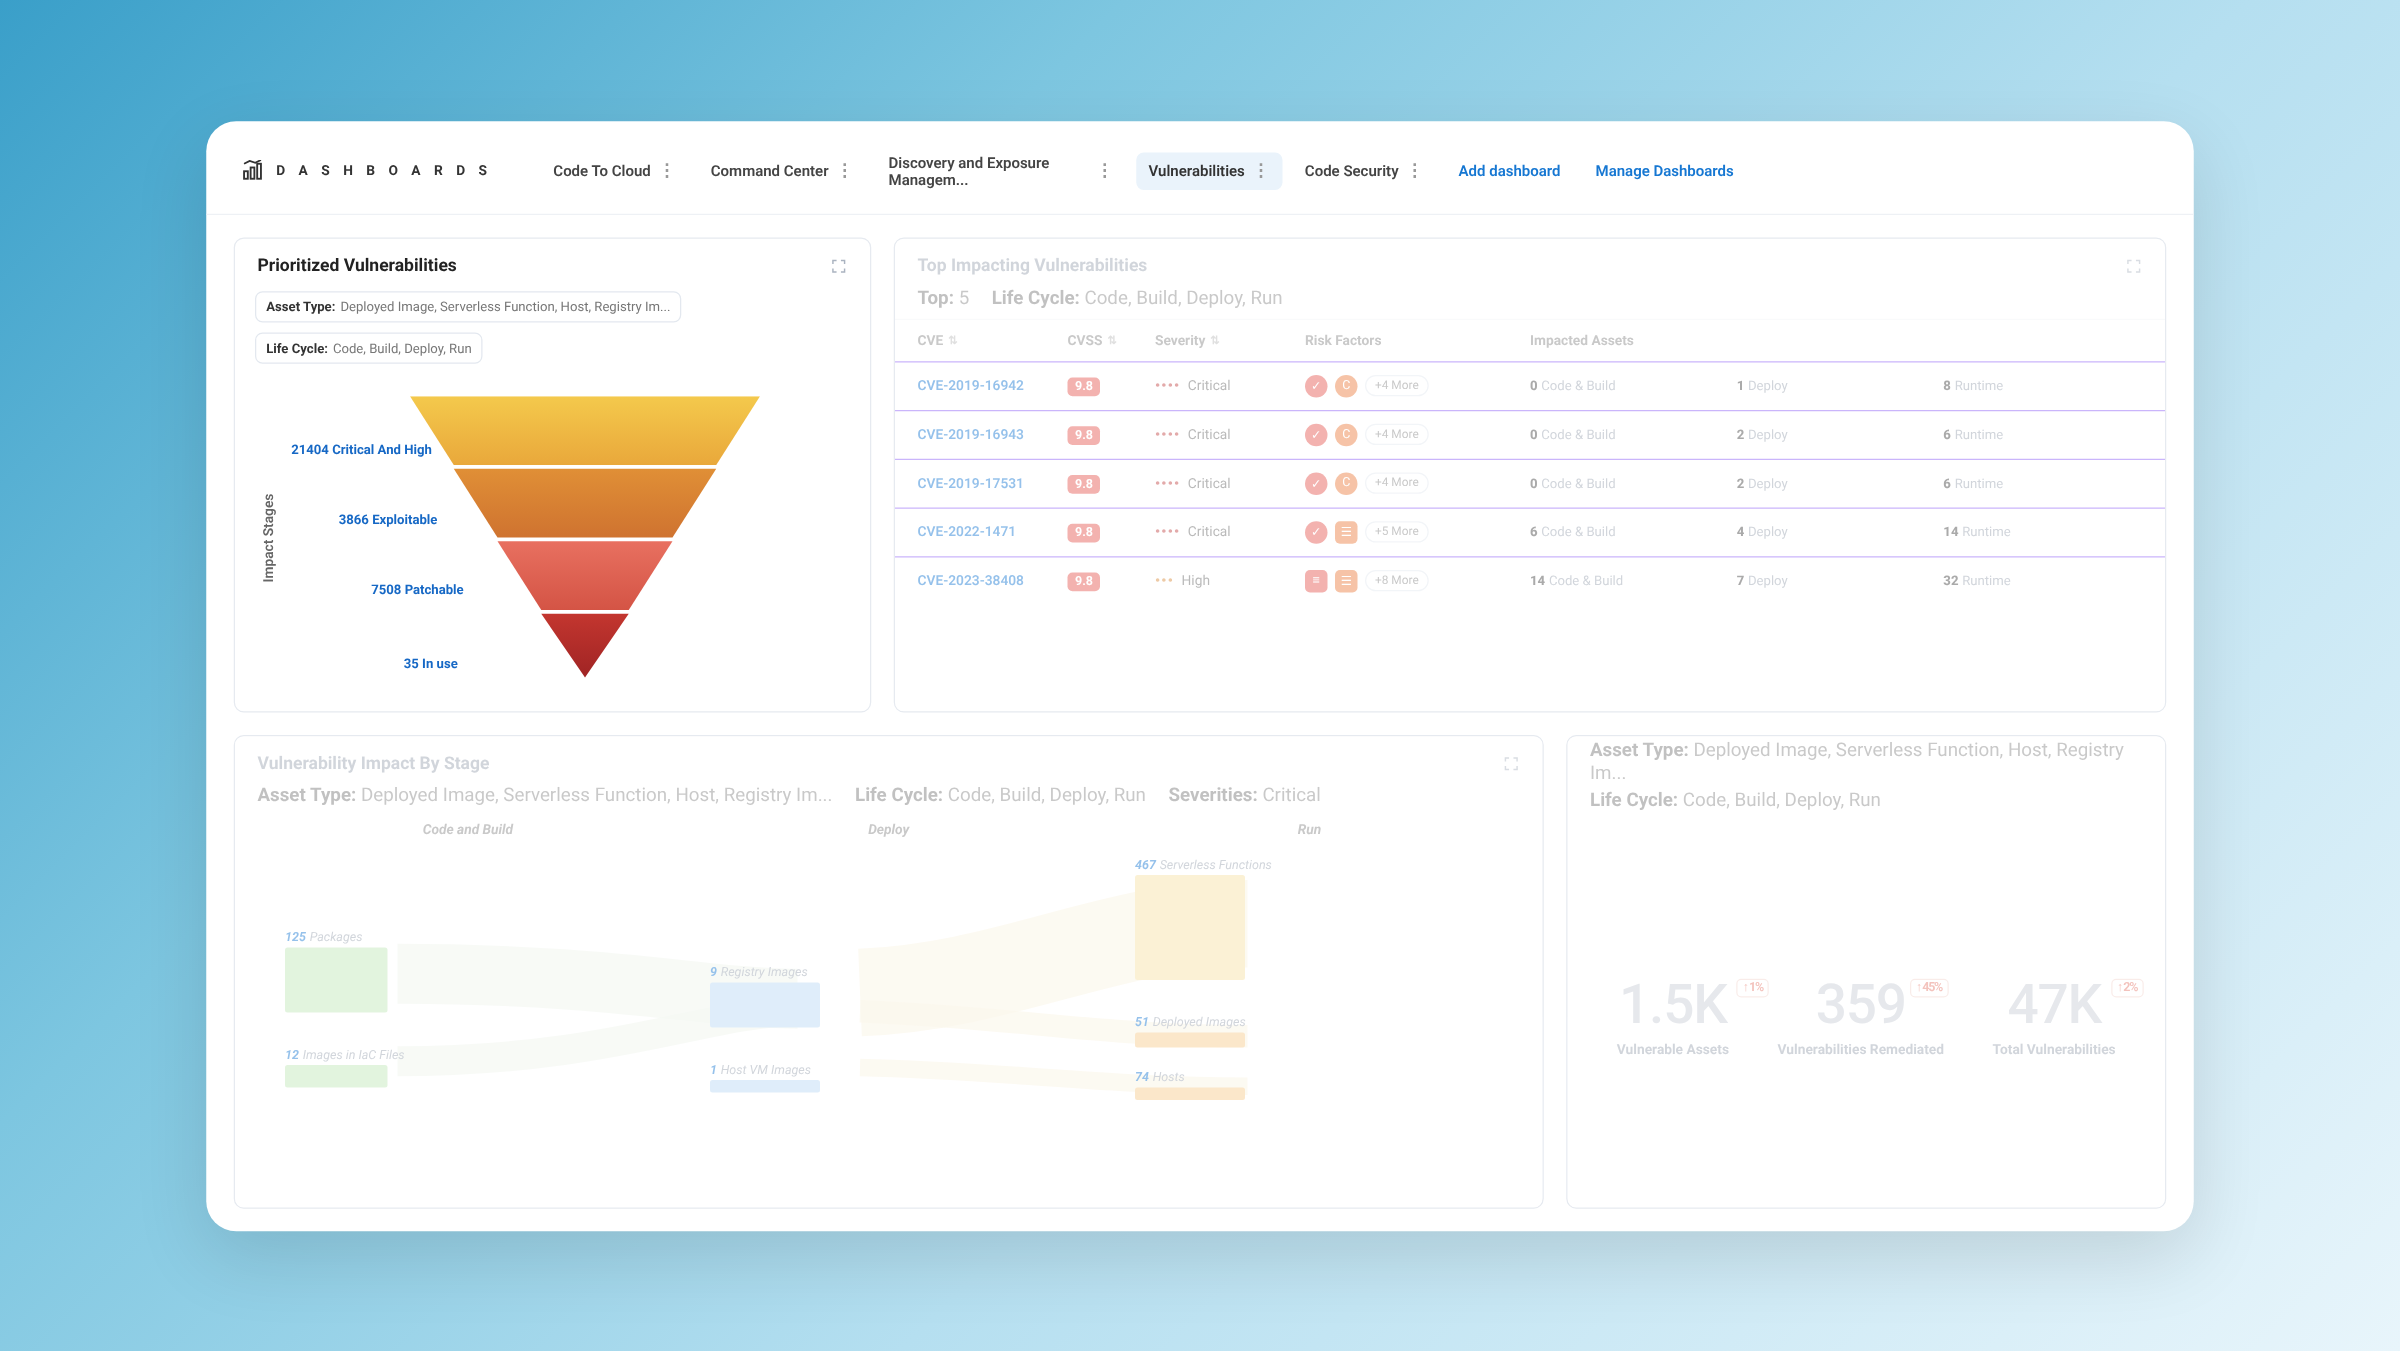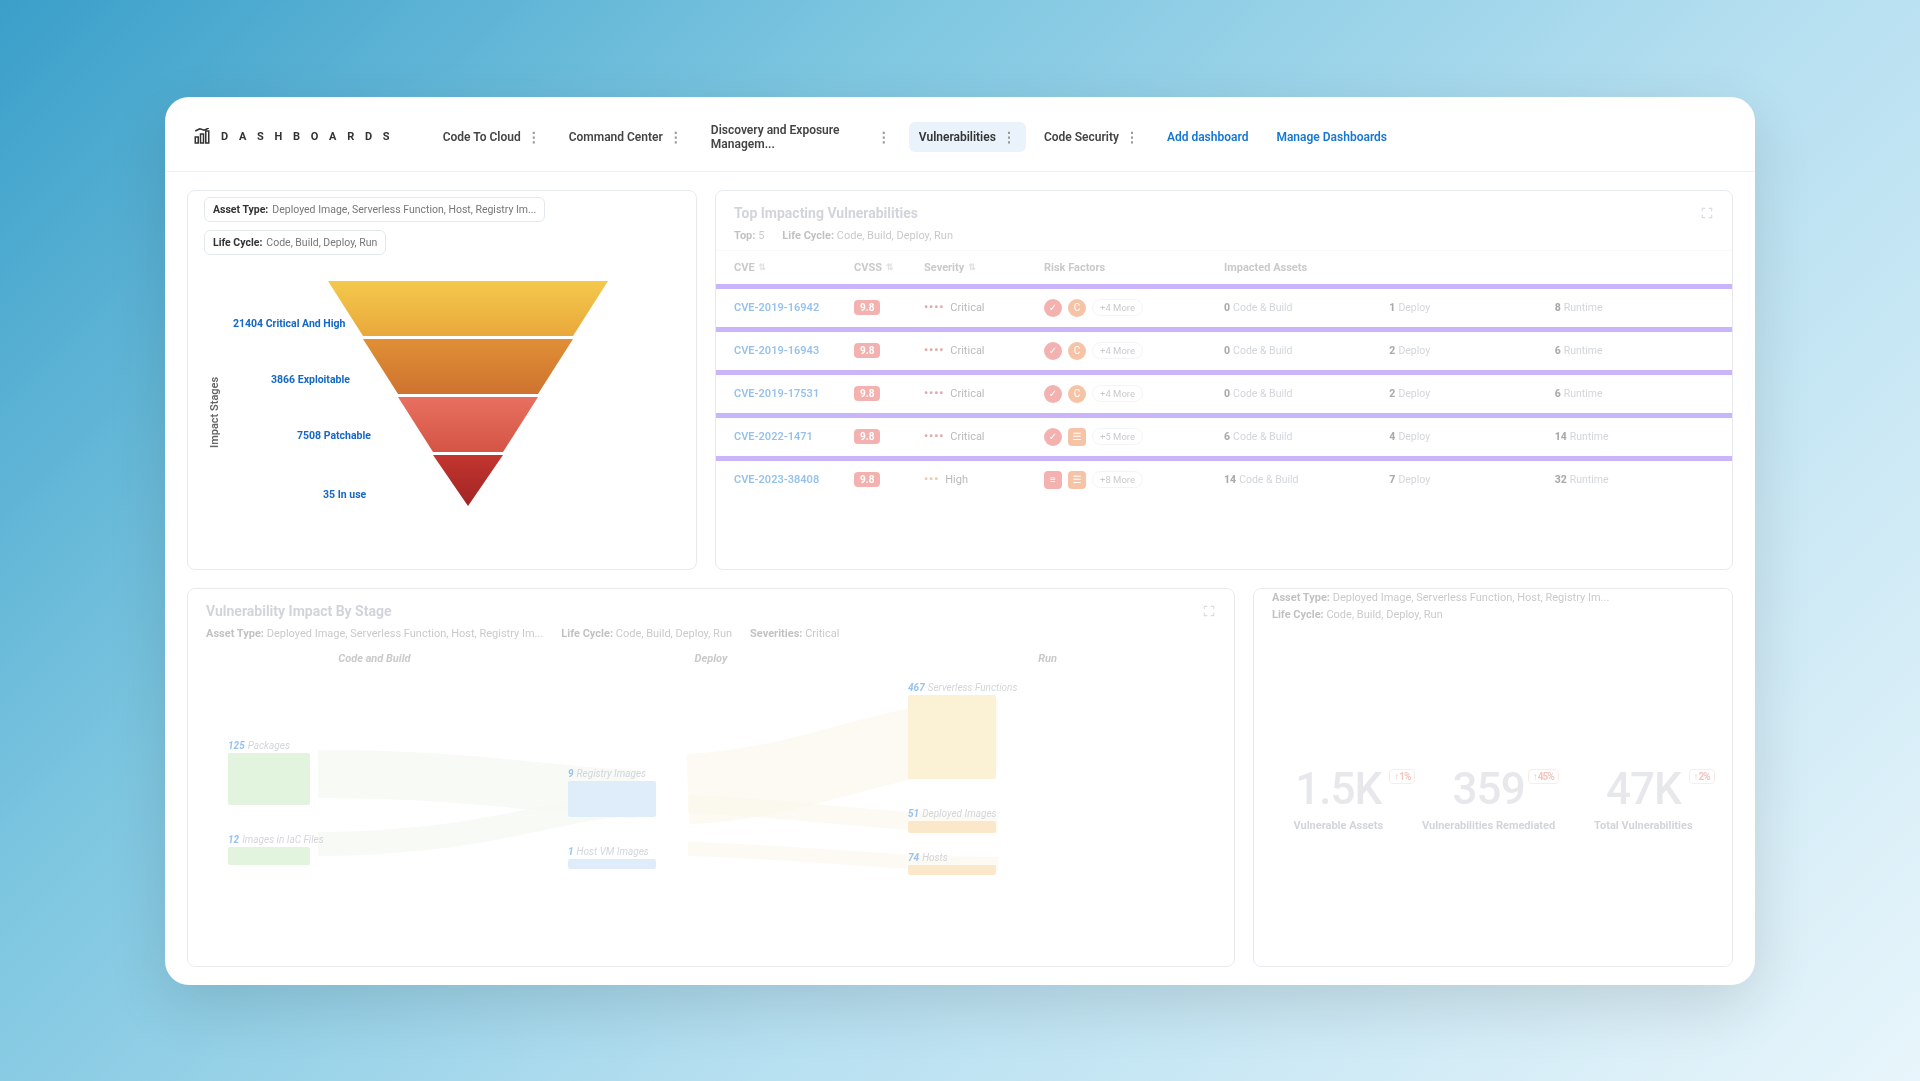--- a/index.html
+++ b/index.html
@@ -66,28 +66,28 @@
   writing-mode: vertical-rl; transform: rotate(180deg);
   font-size: 11px; color: #666; font-weight: 600; padding: 0 6px; text-align:center;
 }
 .funnel-area { flex:1; position:relative; }
 .funnel-svg { position:absolute; top:12px; left:50%; transform:translateX(-45%); }
 .funnel-label {
   position:absolute; font-size: 10.5px; color: #1668c5; font-weight:700; white-space:nowrap;
 }
 
 
-.filter-line { display:flex; gap:18px; font-size:11px; padding:2px 18px 8px; color:#888; }
+.filter-line { display:flex; gap:18px; font-size:15px; padding:2px 18px 8px; color:#888; }
 .filter-line .k { font-weight:700; color:#777; }
 .tbl { width:100%; font-size:11px; color:#666; }
 .tbl-head, .tbl-row { display:grid; grid-template-columns: 120px 70px 120px 180px 1fr; align-items:center; padding: 10px 18px; }
 .tbl-head { color:#888; font-weight:700; border-top:1px solid #f1f3f7; }
 .tbl-head span { display:flex; align-items:center; gap:4px; }
 .sort-icon { font-size:9px; color:#bbb; }
-.tbl-row { border-top:5px solid #8b5cf6; }
+.tbl-row { border-top:1px solid #8b5cf6; }
 .cve { color:#1677d2; font-weight:600; }
 .cvss-badge { background:#e4554f; color:#fff; border-radius:4px; padding:2px 6px; font-size:10px; font-weight:700; width:fit-content; }
 .sev { display:flex; align-items:center; gap:6px; }
 .sev-dots { letter-spacing:1px; color:#c04444; font-weight:900; }
 .sev-dots.high { color:#d88a3a; }
 .risk { display:flex; align-items:center; gap:6px; }
 .risk-ic { width:18px; height:18px; border-radius:50%; display:inline-flex; align-items:center; justify-content:center; font-size:10px; color:#fff; }
 .ric-red { background:#e4554f; }
 .ric-orange { background:#ea7b3c; }
 .ric-box { border-radius:4px; }
@@ -156,20 +156,26 @@
         <span class="dots">⋮</span>
     </div>
 
     <span class="link">Add dashboard</span>
     <span class="link">Manage Dashboards</span>
   </div>
 
   <div class="body">
 
     <div class="card c-funnel">
+      <div class="card-head">
+        <div class="card-title">Prioritized Vulnerabilities</div>
+        <svg class="expand-icon" viewBox="0 0 24 24" fill="none" stroke="currentColor" stroke-width="2">
+            <path d="M4 9V4h5M20 9V4h-5M4 15v5h5M20 15v5h-5"></path>
+          </svg>
+      </div>
       <div class="chips">
         <div class="chip"><span class="k">Asset Type:</span><span class="v">Deployed Image, Serverless Function, Host, Registry Im...</span></div>
         <div class="chip"><span class="k">Life Cycle:</span><span class="v">Code, Build, Deploy, Run</span></div>
       </div>
       <div class="funnel-wrap">
         <div class="y-axis">Impact Stages</div>
         <div class="funnel-area">
           <svg class="funnel-svg" width="300" height="230">
             <defs>
               <linearGradient id="g1" x1="0" y1="0" x2="0" y2="1">

